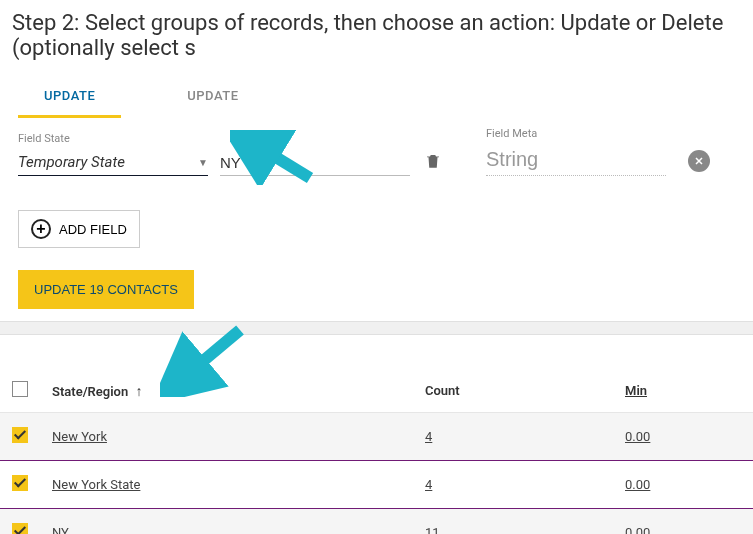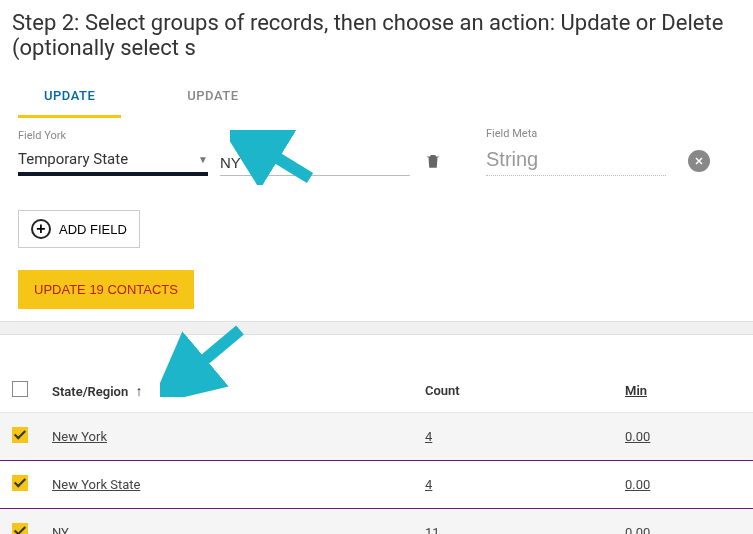--- a/index.html
+++ b/index.html
@@ -5,31 +5,31 @@
   * { box-sizing: border-box; margin: 0; padding: 0; }
   body { font-family: Roboto, Arial, sans-serif; font-size: 14px; color: #222; background: #fff; width: 753px; }
   .step-header { font-size: 22px; padding: 10px 12px 14px; color: #333; }
   .content { padding: 0 18px; }
   .tabs { display: flex; gap: 40px; border-bottom: 1px solid transparent; }
   .tab { padding: 14px 26px 12px; font-size: 13px; font-weight: 500; letter-spacing: 0.5px; color: #888; cursor: pointer; border-bottom: 3px solid transparent; }
   .tab.active { color: #0369a1; border-bottom-color: #f5c518; }
   .field-row { display: flex; align-items: flex-end; gap: 12px; margin-top: 8px; }
   .field-group { display: flex; flex-direction: column; }
   .field-label { font-size: 11px; color: #888; margin-bottom: 4px; }
-  .select { display: flex; justify-content: space-between; align-items: center; width: 190px; font-size: 15px; color: #333; padding: 4px 0; border-bottom: 4px solid #0f172a; cursor: pointer; }
+  .select { display: flex; justify-content: space-between; align-items: center; width: 190px; font-size: 15px; color: #333; padding: 4px 0; border-bottom: 1px solid #0f172a; cursor: pointer; font-style: italic; }
   .caret { font-size: 10px; color: #777; }
   .text-input { width: 190px; font-size: 15px; color: #333; border: none; border-bottom: 1px solid #bbb; padding: 4px 0; outline: none; background: transparent; }
   .meta-input { width: 180px; font-size: 20px; color: #999; border: none; border-bottom: 1px dotted #bbb; padding: 4px 0; outline: none; background: transparent; }
   .icon-btn { width: 22px; height: 22px; display: flex; align-items: center; justify-content: center; cursor: pointer; color: #666; margin-bottom: 4px; }
   .icon-btn svg { width: 18px; height: 18px; fill: currentColor; }
   .close-circle { background: #888; border-radius: 50%; color: #fff; width: 22px; height: 22px; }
   .close-circle svg { width: 12px; height: 12px; fill: #fff; }
   .add-field-btn { display: inline-flex; align-items: center; gap: 8px; border: 1px solid #ccc; background: #fff; padding: 8px 12px; font-size: 13px; font-weight: 500; cursor: pointer; margin-top: 34px; }
   .plus-circle { display:inline-flex; align-items:center; justify-content:center; width:20px; height:20px; border:2px solid #222; border-radius:50%; font-size:16px; line-height:1; font-weight:700; }
-  .primary-btn { display: inline-block; background: #f5c518; color: #b91c1c; border: none; padding: 12px 16px; font-size: 13px; font-weight: 500; margin-top: 22px; cursor: pointer; }
+  .primary-btn { display: inline-block; background: #f5c518; color: #0c4a6e; border: none; padding: 12px 16px; font-size: 13px; font-weight: 500; margin-top: 22px; cursor: pointer; }
   .divider-gap { height: 14px; background: #f0f0f0; border-top: 1px solid #e0e0e0; border-bottom: 1px solid #e0e0e0; margin-top: 12px; }
   .table { width: 100%; margin-top: 34px; border-collapse: collapse; }
   .table th { text-align: left; font-size: 13px; font-weight: 600; color: #333; padding: 12px; border-bottom: 1px solid #e6e6e6; }
   .table td { font-size: 13px; color: #444; padding: 14px 12px; border-bottom: 1px solid #701a75; text-decoration: underline; }
   .table tbody tr:nth-child(odd) { background: #f5f5f5; }
   .chk { appearance: none; width: 16px; height: 16px; border: 1.5px solid #888; display: inline-block; position: relative; cursor: pointer; }
   .chk:checked { background: #f5c518; border-color: #f5c518; }
   .chk:checked::after { content: ""; position: absolute; left: 4px; top: 0px; width: 4px; height: 9px; border: solid #333; border-width: 0 2px 2px 0; transform: rotate(45deg); }
   .sort-arrow { font-size: 14px; margin-left: 4px; }
   .arrow-annot { position: absolute; pointer-events: none; }
@@ -42,21 +42,21 @@
 <div class="step-header">Step 2: Select groups of records, then choose an action: Update or Delete (optionally select s</div>
 
 <div class="content">
   <div class="tabs">
     <div class="tab active">UPDATE</div>
     <div class="tab">UPDATE</div>
   </div>
 
   <div class="field-row">
     <div class="field-group">
-      <div class="field-label">Field York</div>
+      <div class="field-label">Field State</div>
       <div class="select">
         <span>Temporary State</span>
         <span class="caret">▼</span>
       </div>
     </div>
     <div class="field-group">
       <input class="text-input" value="NY" style="">
     </div>
     <div class="icon-btn">
       <svg viewBox="0 0 24 24">

